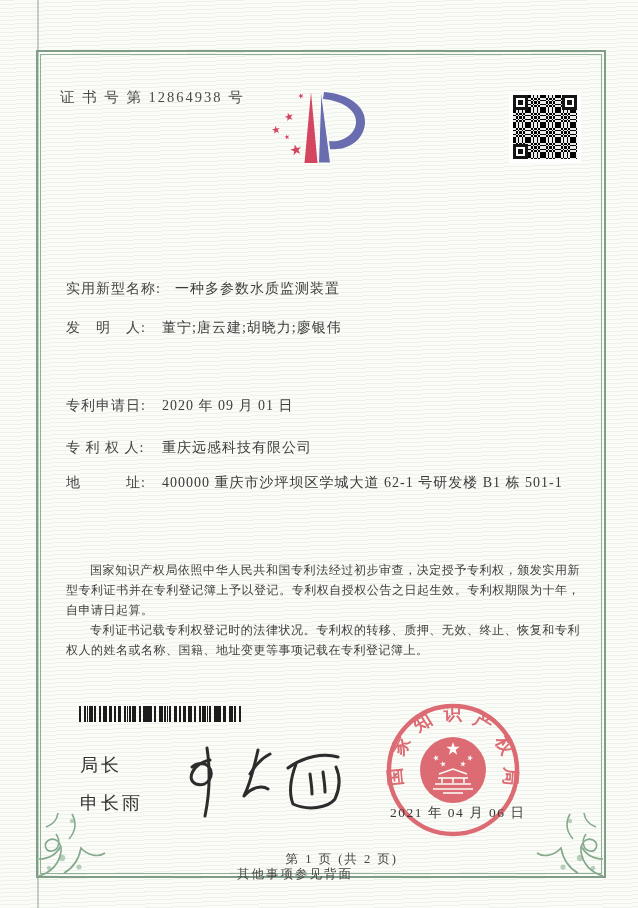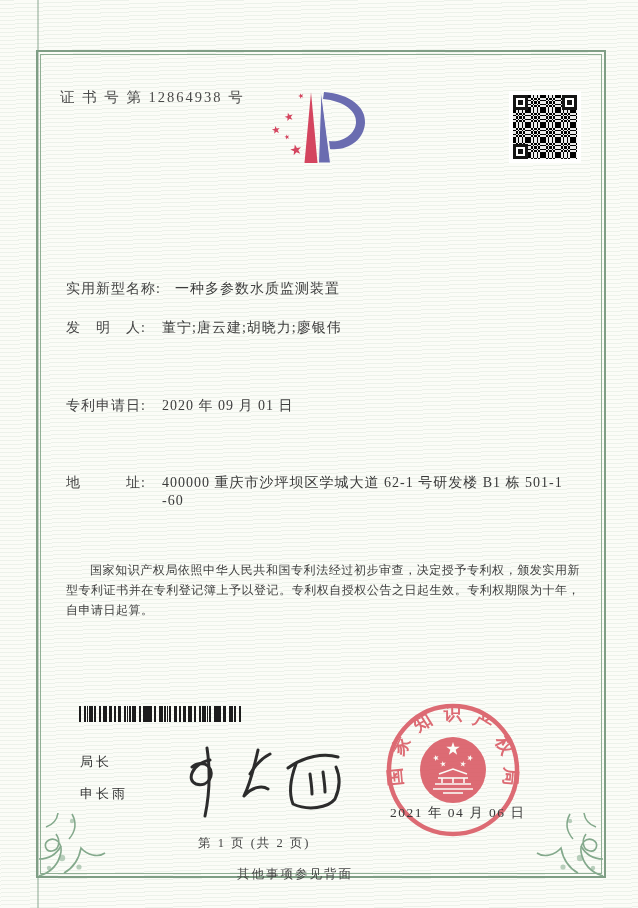--- a/index.html
+++ b/index.html
@@ -37,27 +37,27 @@
   .addr-val span{display:block;}
   .pair2{position:absolute;left:281px;top:0;white-space:nowrap;}
   .paras{position:absolute;left:28px;top:508px;width:514px;font-size:12px;
     line-height:20px;text-align:justify;color:#3f3f3f;}
   .paras p{margin:0;text-indent:2em;letter-spacing:0.5px;}
   .barcode{position:absolute;left:41px;top:654px;width:164px;height:16px;
     background-image:
       repeating-linear-gradient(90deg,#1c1c1c 0 2px,transparent 2px 5px),
       repeating-linear-gradient(90deg,#1c1c1c 0 1px,transparent 1px 8px),
       repeating-linear-gradient(90deg,transparent 0 11px,#1c1c1c 11px 14px);}
-  .signer{position:absolute;left:42px;top:701px;font-size:13px;letter-spacing:3px;color:#333;}
+  .signer{position:absolute;left:42px;top:701px;font-size:18px;letter-spacing:3px;color:#333;}
   .signer div{margin-bottom:14px;}
   .signature{position:absolute;left:138px;top:686px;width:200px;height:90px;}
   .seal{position:absolute;left:345px;top:648px;width:140px;height:140px;z-index:3;}
   .seal-date{position:absolute;left:352px;top:752px;font-size:13.5px;letter-spacing:1.5px;
     color:#3a3a3a;z-index:4;}
-  .page-info{position:absolute;left:160px;top:783px;width:200px;text-align:left;
+  .page-info{position:absolute;left:160px;top:799px;width:200px;text-align:right;
     font-size:12.5px;letter-spacing:2px;color:#444;}
   .back-note{position:absolute;left:205px;top:866px;width:180px;text-align:center;
     font-size:12.5px;letter-spacing:2px;color:#444;}
   .ornament{position:absolute;width:82px;height:82px;z-index:2;}
   .ornament.bl{left:-2px;bottom:-3px;}
   .ornament.br{right:-2px;bottom:-3px;transform:scaleX(-1);}
 </style>
 </head>
 <body>
 
@@ -95,26 +95,30 @@
 
     <div class="row" style="top:228px">
       <span class="flabel">实用新型名称:</span><span class="fval">一种多参数水质监测装置</span>
     </div>
     <div class="row" style="top:267px">
       <span class="flabel">发　明　人:</span><span class="fval">董宁;唐云建;胡晓力;廖银伟</span>
     </div>
     <div class="row" style="top:345px">
       <span class="flabel">专利申请日:</span><span class="fval">2020 年 09 月 01 日</span>
     </div>
+    <div class="row" style="top:387px">
+      <span class="flabel">专 利 权 人:</span><span class="fval">重庆远感科技有限公司</span>
+    </div>
     <div class="row" style="top:422px">
-      <span class="flabel">地　　　址:</span><span class="addr-val"><span>400000 重庆市沙坪坝区学城大道 62-1 号研发楼 B1 栋 501-1</span><span>-60</span></span>
+      <span class="flabel">地　　　址:</span><span class="addr-val"><span>400000 重庆市沙坪坝区学城大道 62-1 号研发楼 B1 栋 501-1</span></span>
     </div>
 
     <div class="paras">
       <p>国家知识产权局依照中华人民共和国专利法经过初步审查，决定授予专利权，颁发实用新型专利证书并在专利登记簿上予以登记。专利权自授权公告之日起生效。专利权期限为十年，自申请日起算。</p>
+      <p>专利证书记载专利权登记时的法律状况。专利权的转移、质押、无效、终止、恢复和专利权人的姓名或名称、国籍、地址变更等事项记载在专利登记簿上。</p>
     </div>
 
     <div class="barcode"></div>
 
     <div class="signer">
       <div>局长</div>
       <div>申长雨</div>
     </div>
 
     <svg class="signature" viewBox="0 0 200 90">

